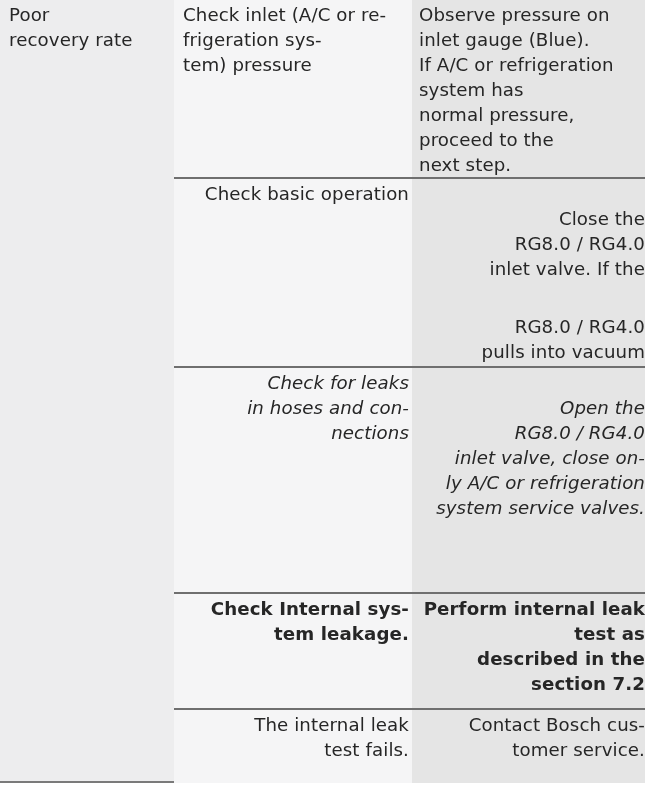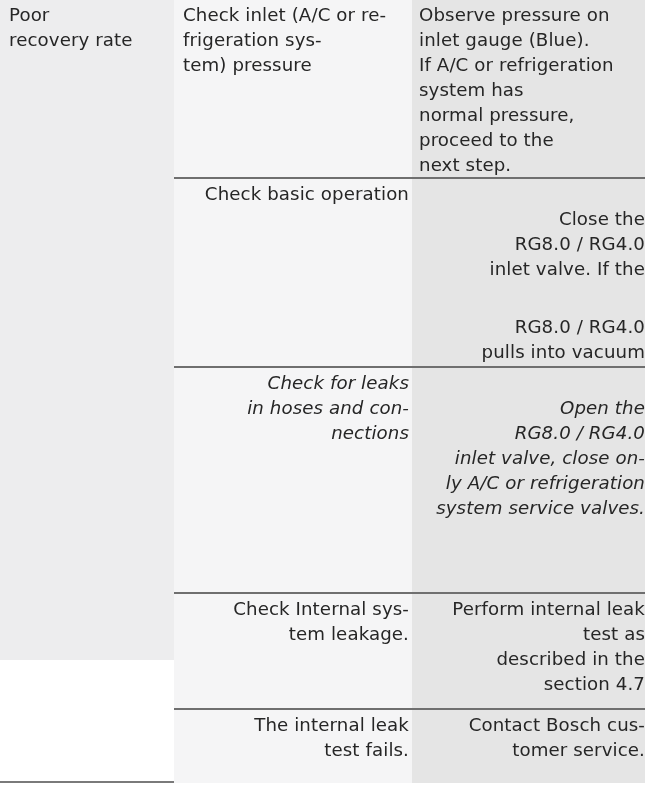--- a/index.html
+++ b/index.html
@@ -21,21 +21,21 @@
       top: 0;
       width: 645px;
       height: 781px;
       border-bottom: 2px solid #7a7a7a;
     }
     .col-fault {
       position: absolute;
       left: 0;
       top: 0;
       width: 174px;
-      height: 660px;
+      height: 781px;
       background: #ededee;
     }
     .col-fault .cell-text {
       position: absolute;
       left: 9px;
       top: 2px;
       width: 160px;
     }
     .row {
       position: absolute;
@@ -138,30 +138,30 @@
       <div class="cell-text">
         <div>Open the
 RG8.0 / RG4.0
 inlet valve, close on-
 ly A/C or refrigeration
 system service valves.</div>
       </div>
     </div>
   </div>
 
-  <div class="row with-border" style="top:592px; height:114px;">
+  <div class="row with-border" style="top:592px; height:114px;font-weight:bold;">
     <div class="cell-check">
       <div class="cell-text">Check Internal sys-
 tem leakage.</div>
     </div>
     <div class="cell-action">
       <div class="cell-text">Perform internal leak
 test as
 described in the
-section 4.7</div>
+section 7.2</div>
     </div>
   </div>
 
   <div class="row with-border" style="top:708px; height:73px;">
     <div class="cell-check">
       <div class="cell-text">The internal leak
 test fails.</div>
     </div>
     <div class="cell-action">
       <div class="cell-text">Contact Bosch cus-

